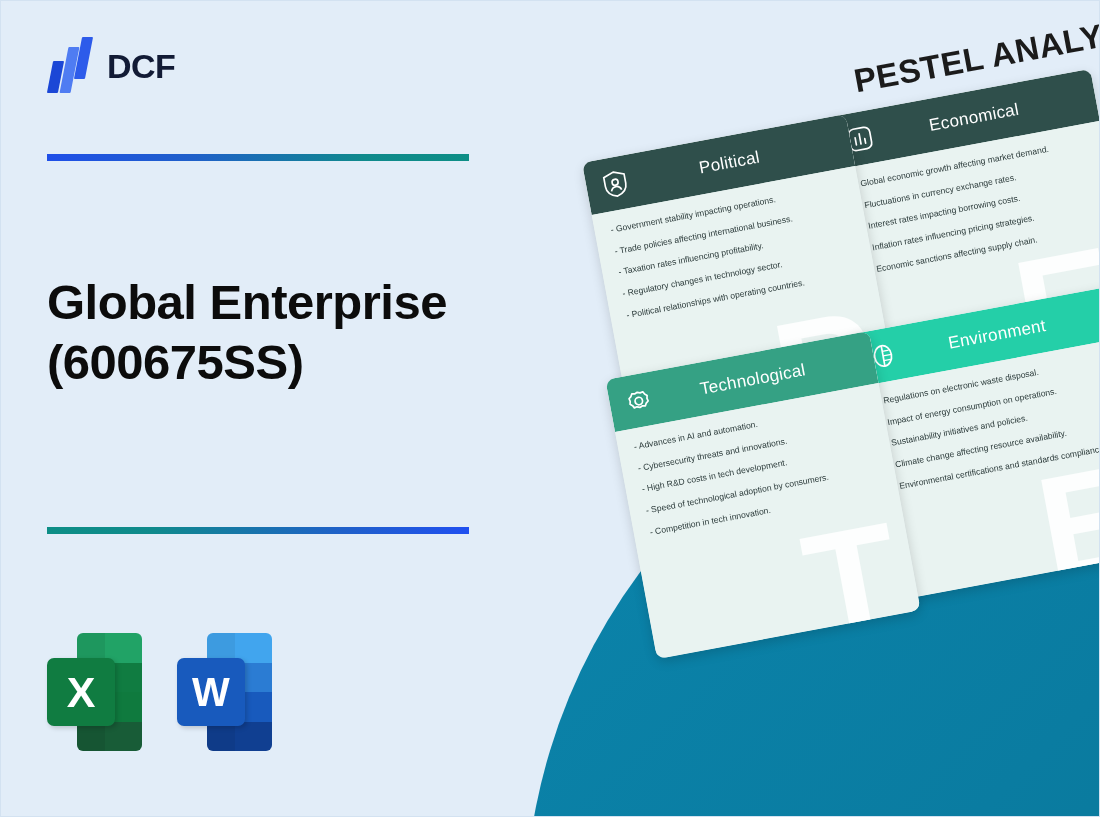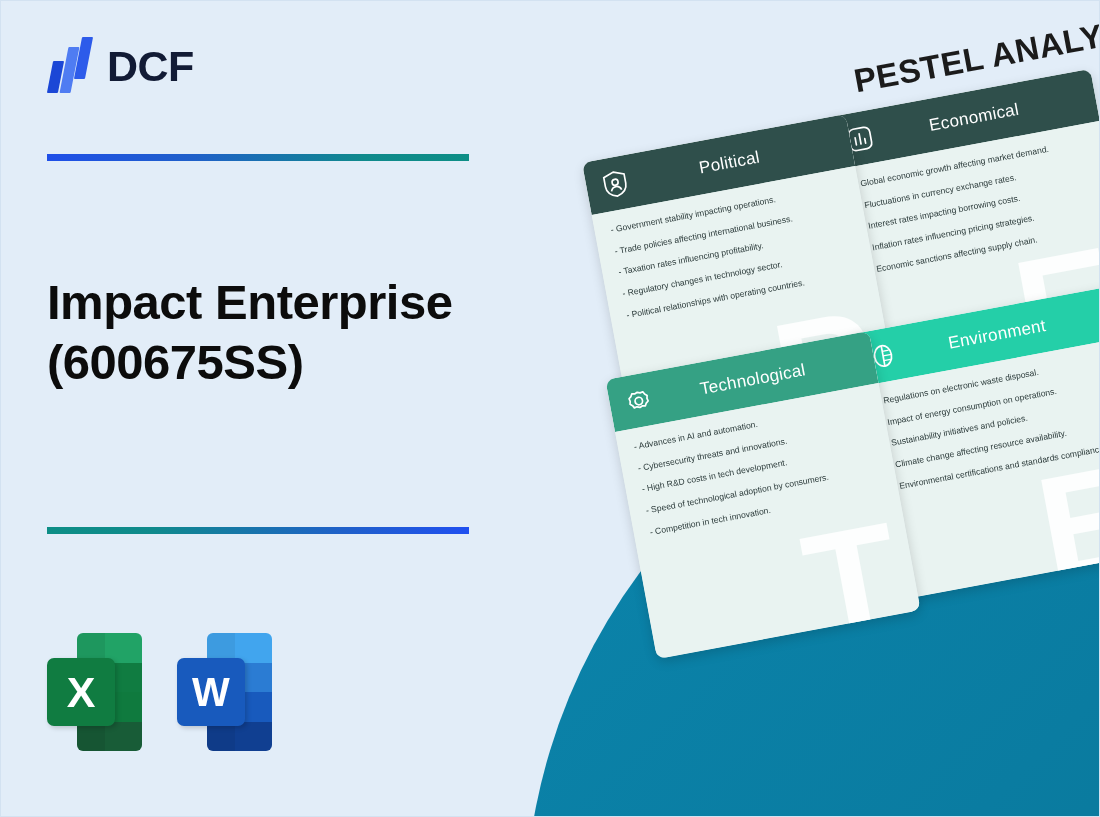--- a/index.html
+++ b/index.html
@@ -59,21 +59,21 @@
   }
   .logo-bar {
     position: absolute;
     transform: skewX(-11deg);
     border-radius: 1px;
   }
   .logo-bar.b1 { left: 3px;  top: 26px; width: 11px; height: 32px; background: #1b47d6; }
   .logo-bar.b2 { left: 17px; top: 12px; width: 11px; height: 46px; background: #4f7cf2; }
   .logo-bar.b3 { left: 31px; top: 2px;  width: 11px; height: 42px; background: #2d5bea; }
   .logo-text {
-    font-size: 43px;
+    font-size: 34px;
     font-weight: 700;
     letter-spacing: -0.5px;
     color: #121b35;
     line-height: 1;
   }
 
   .rule {
     position: absolute;
     left: 46px;
     width: 422px;
@@ -270,21 +270,21 @@
       <div class="logo-mark">
         <div class="logo-bar b1"></div>
         <div class="logo-bar b2"></div>
         <div class="logo-bar b3"></div>
       </div>
       <div class="logo-text">DCF</div>
     </div>
 
     <div class="rule rule-top"></div>
 
-    <div class="doc-title">Impact Enterprise (600675SS)</div>
+    <div class="doc-title">Global Enterprise (600675SS)</div>
 
     <div class="rule rule-bottom"></div>
 
     <div class="office-row">
 
       <div class="office-icon excel">
         <div class="oi-sheet">
           <div class="q q1"></div>
             <div class="q q2"></div>
             <div class="q q3"></div>

